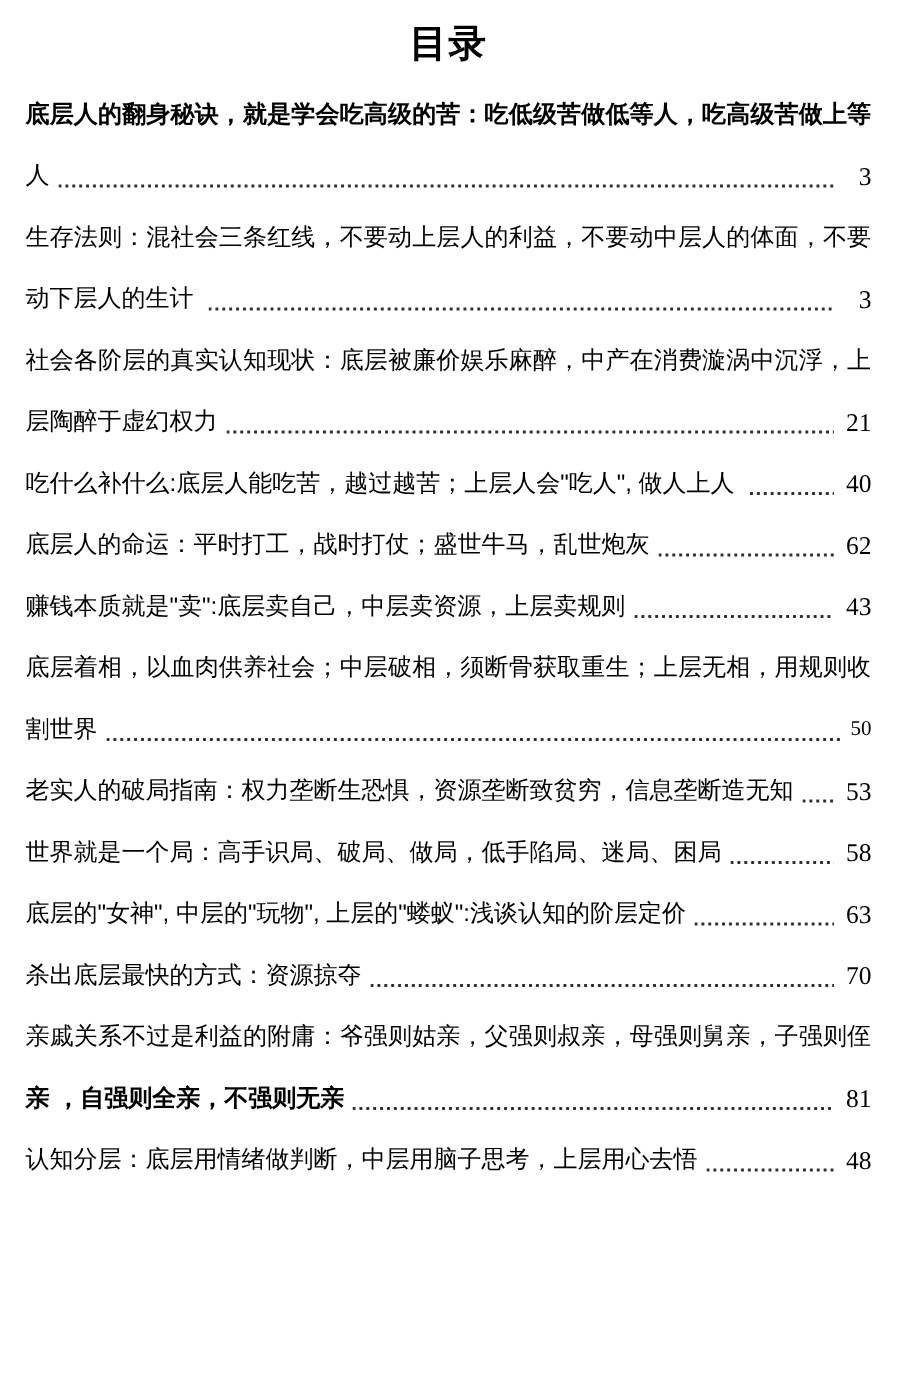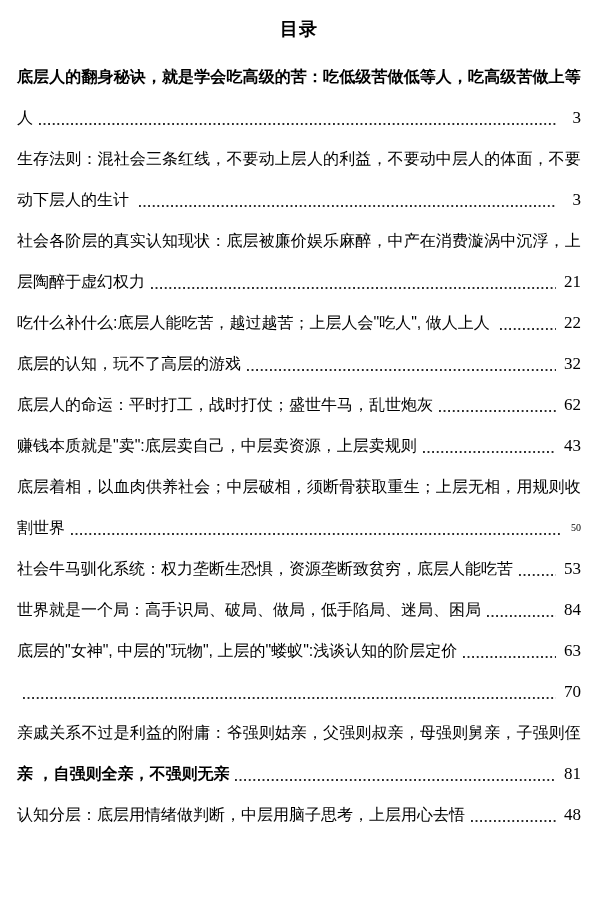--- a/index.html
+++ b/index.html
@@ -16,21 +16,21 @@
   }
   .page {
     box-sizing: border-box;
     width: 600px;
     height: 919px;
     padding: 14px 19px 0 17px;
     background: #ffffff;
   }
   .doc-title {
     text-align: center;
-    font-size: 18px;
+    font-size: 25px;
     font-weight: bold;
     line-height: 30px;
     margin: 0 0 12px 0;
     letter-spacing: 1px;
   }
   .toc-list { width: 100%; }
   .line {
     height: 41px;
     display: flex;
     align-items: center;
@@ -63,21 +63,21 @@
     background-position: left bottom;
   }
   .pg {
     font-family: "Liberation Serif", "DejaVu Serif", serif;
     font-size: 17px;
     min-width: 20px;
     text-align: right;
     flex: 0 0 auto;
   }
   .pg.small {
-    font-size: 10px;
+    font-size: 14px;
     min-width: 14px;
   }
 </style>
 </head>
 <body>
 
 <div class="page">
   <div class="doc-title">目录</div>
   <div class="toc-list" id="toc-list">
       <div class="line justify b">
@@ -202,26 +202,21 @@
         <span>上</span>
       </div>
       <div class="line">
         <span class="t">层陶醉于虚幻权力</span>
         <span class="leader"></span>
         <span class="pg">21</span>
       </div>
       <div class="line">
         <span class="t">吃什么补什么:底层人能吃苦，越过越苦；上层人会"吃人", 做人上人 </span>
         <span class="leader"></span>
-        <span class="pg">22</span>
-      </div>
-      <div class="line">
-        <span class="t">底层的认知，玩不了高层的游戏</span>
-        <span class="leader"></span>
-        <span class="pg">32</span>
+        <span class="pg">40</span>
       </div>
       <div class="line">
         <span class="t">底层人的命运：平时打工，战时打仗；盛世牛马，乱世炮灰</span>
         <span class="leader"></span>
         <span class="pg">62</span>
       </div>
       <div class="line">
         <span class="t">赚钱本质就是"卖":底层卖自己，中层卖资源，上层卖规则</span>
         <span class="leader"></span>
         <span class="pg">43</span>
@@ -262,35 +257,36 @@
         <span>规</span>
         <span>则</span>
         <span>收</span>
       </div>
       <div class="line">
         <span class="t">割世界</span>
         <span class="leader"></span>
         <span class="pg small">50</span>
       </div>
       <div class="line">
-        <span class="t">社会牛马驯化系统：权力垄断生恐惧，资源垄断致贫穷，底层人能吃苦</span>
+        <span class="t">老实人的破局指南：权力垄断生恐惧，资源垄断致贫穷，信息垄断造无知</span>
         <span class="leader"></span>
         <span class="pg">53</span>
       </div>
       <div class="line">
         <span class="t">世界就是一个局：高手识局、破局、做局，低手陷局、迷局、困局</span>
         <span class="leader"></span>
-        <span class="pg">84</span>
+        <span class="pg">58</span>
       </div>
       <div class="line">
         <span class="t">底层的"女神", 中层的"玩物", 上层的"蝼蚁":浅谈认知的阶层定价</span>
         <span class="leader"></span>
         <span class="pg">63</span>
       </div>
       <div class="line">
+        <span class="t">杀出底层最快的方式：资源掠夺</span>
         <span class="leader"></span>
         <span class="pg">70</span>
       </div>
       <div class="line justify">
         <span>亲</span>
         <span>戚</span>
         <span>关</span>
         <span>系</span>
         <span>不</span>
         <span>过</span>

